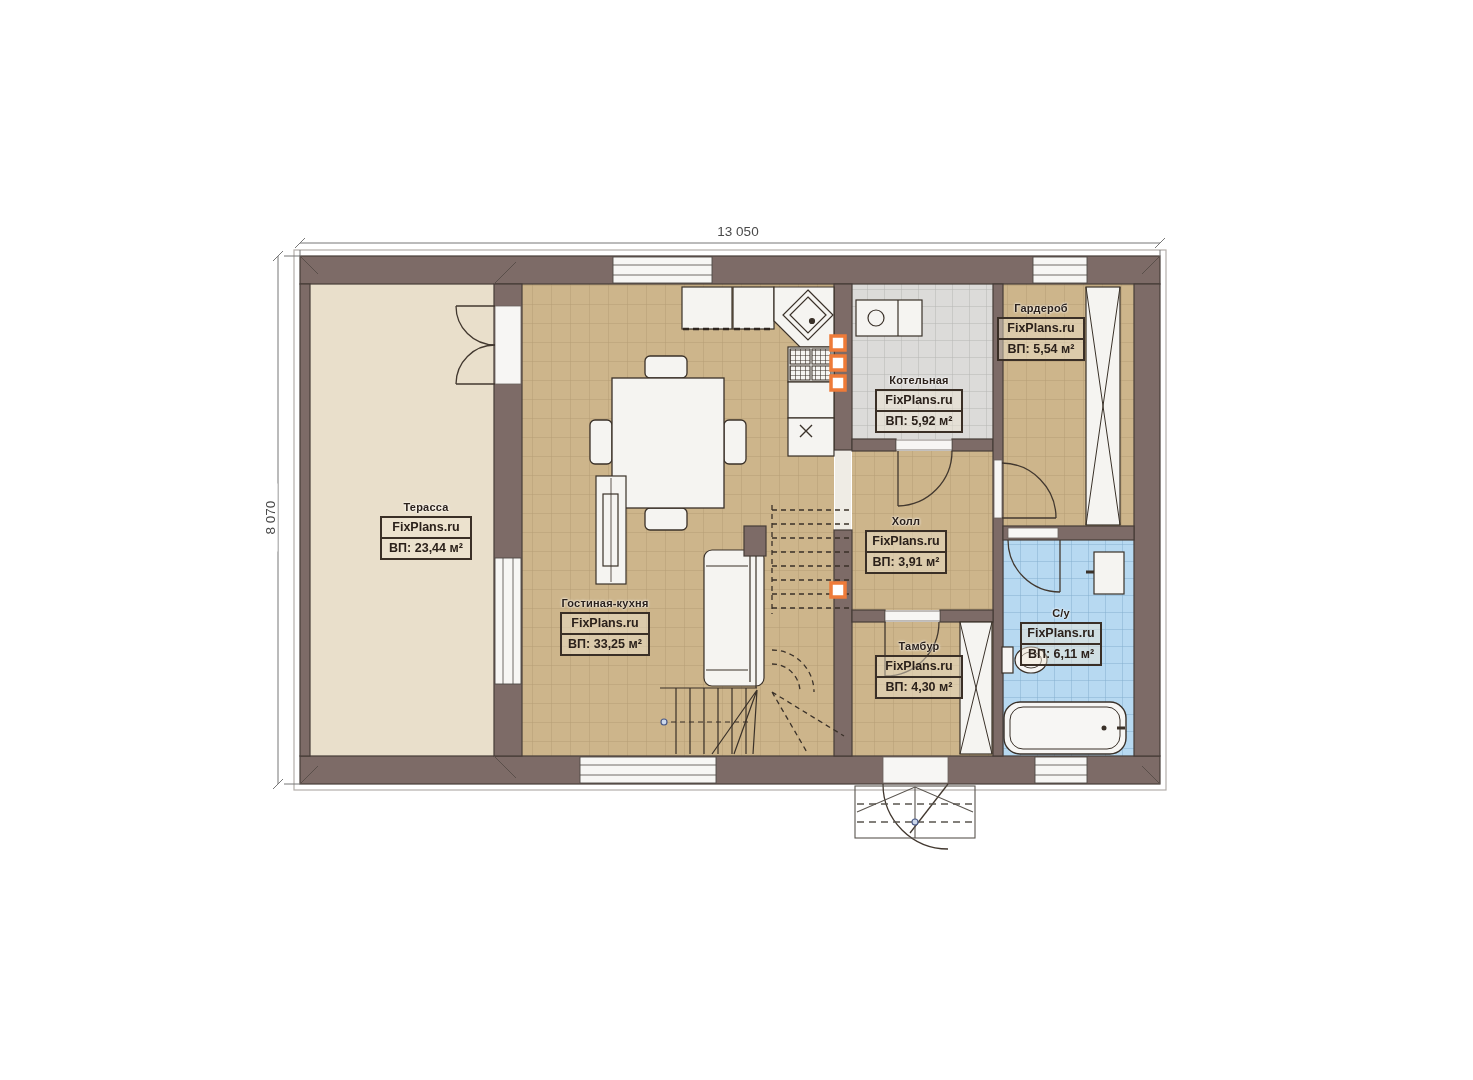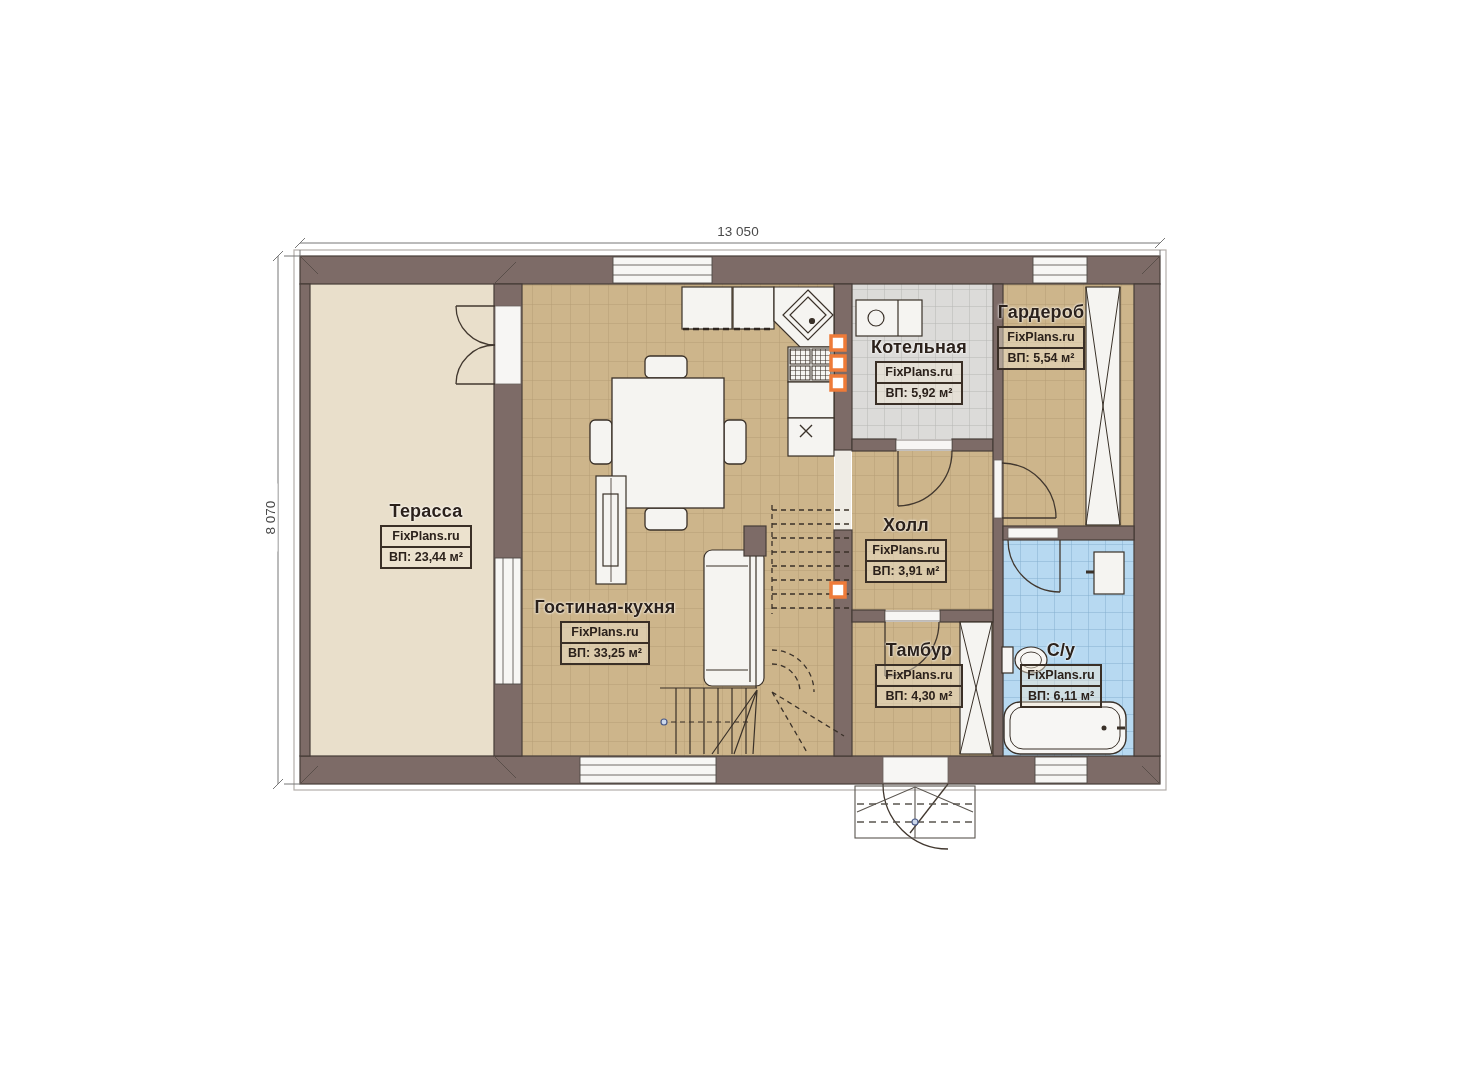--- a/index.html
+++ b/index.html
@@ -1,21 +1,21 @@
 <!DOCTYPE html>
 <html><head>
 <meta charset="utf-8">
 <style>
   html,body{margin:0;padding:0;background:#fff;}
   #canvas{position:relative;width:1473px;height:1080px;background:#ffffff;overflow:hidden;
           font-family:"Liberation Sans","DejaVu Sans",sans-serif;}
   #plan-svg{position:absolute;left:0;top:0;}
   .room-label{position:absolute;z-index:5;}
   .room-name{position:relative;left:50%;transform:translateX(-50%);width:max-content;
-             font-size:18px;font-weight:bold;color:#2b211b;letter-spacing:.2px;
+             font-size:11px;font-weight:bold;color:#2b211b;letter-spacing:.2px;
              text-shadow:0 0 3px rgba(255,255,255,.9),0 0 2px rgba(255,255,255,.9);margin-bottom:3px;text-align:center;}
   .label-box{border:2px solid #3a2f26;background:rgba(240,231,210,.45);}
   .label-box .row{padding:1px 4px;font-size:12.5px;font-weight:bold;color:#2b211b;text-align:center;
                   white-space:nowrap;line-height:17px;}
   .label-box .row.wm{border-bottom:2px solid #3a2f26;}
   .dim{position:absolute;font-size:13.5px;color:#4a4a4a;z-index:4;}
   .dim-top{text-align:center;background:#fff;padding:0 6px;}
   .dim-left{transform:rotate(-90deg);transform-origin:center;background:#fff;padding:0 4px;}
 </style>
 </head>
@@ -269,21 +269,21 @@
 </div>
 
 <div class="room-label" style="left:560px;top:597px;width:90px;">
   <div class="room-name">Гостиная-кухня</div>
   <div class="label-box">
     <div class="row wm">FixPlans.ru</div>
     <div class="row">ВП: 33,25 м²</div>
   </div>
 </div>
 
-<div class="room-label" style="left:875px;top:337px;width:88px;">
+<div class="room-label" style="left:875px;top:374px;width:88px;">
   <div class="room-name">Котельная</div>
   <div class="label-box">
     <div class="row wm">FixPlans.ru</div>
     <div class="row">ВП: 5,92 м²</div>
   </div>
 </div>
 
 <div class="room-label" style="left:997px;top:302px;width:88px;">
   <div class="room-name">Гардероб</div>
   <div class="label-box">
@@ -301,21 +301,21 @@
 </div>
 
 <div class="room-label" style="left:875px;top:640px;width:88px;">
   <div class="room-name">Тамбур</div>
   <div class="label-box">
     <div class="row wm">FixPlans.ru</div>
     <div class="row">ВП: 4,30 м²</div>
   </div>
 </div>
 
-<div class="room-label" style="left:1020px;top:607px;width:82px;margin-top:33px;">
+<div class="room-label" style="left:1020px;top:607px;width:82px;">
   <div class="room-name">С/у</div>
   <div class="label-box">
     <div class="row wm">FixPlans.ru</div>
     <div class="row">ВП: 6,11 м²</div>
   </div>
 </div>
 
 </div>
 
 </body></html>

